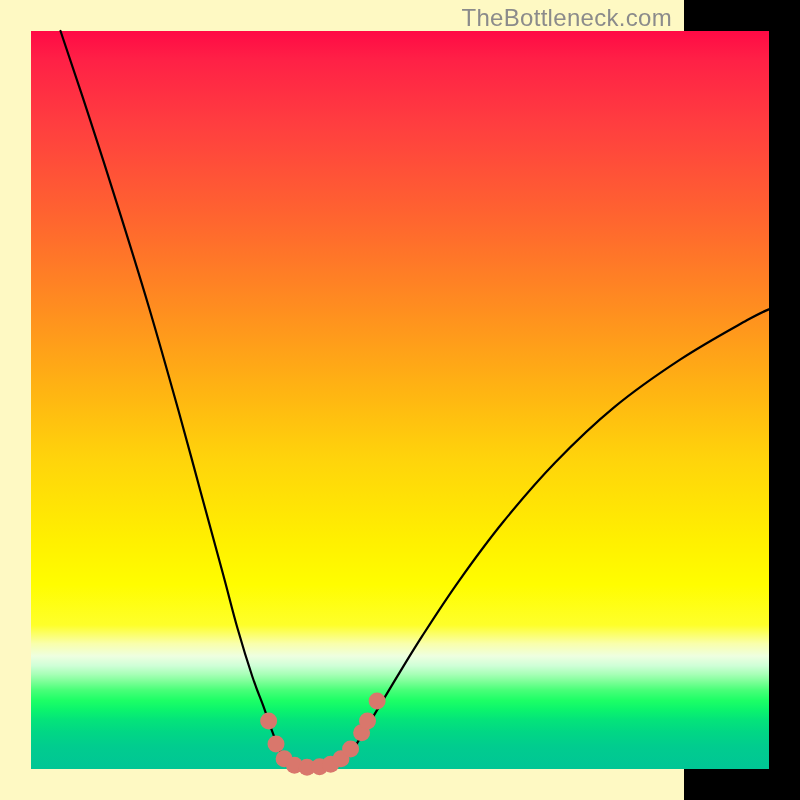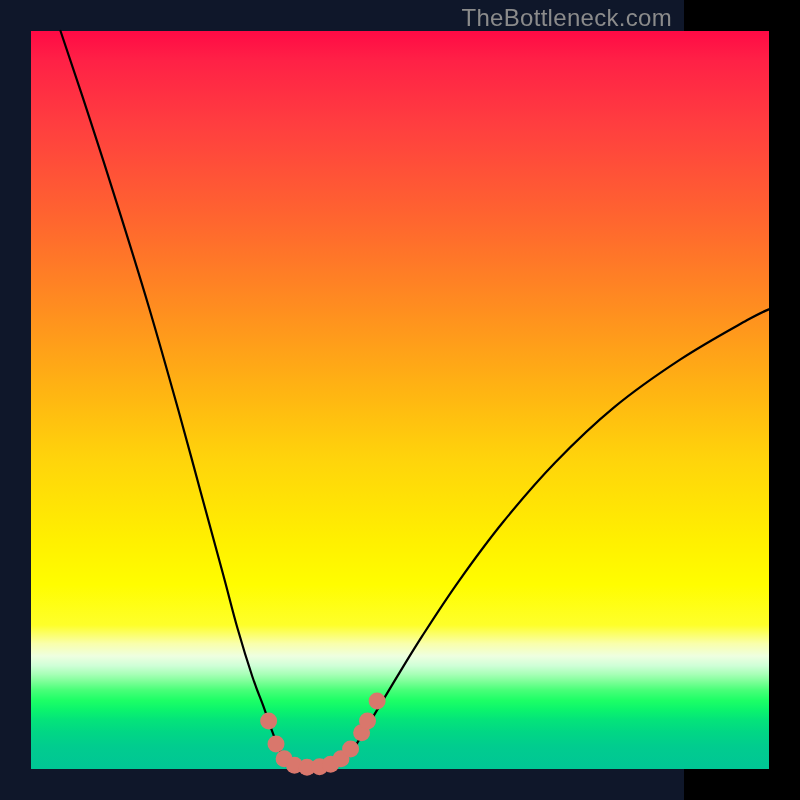--- a/index.html
+++ b/index.html
@@ -10,21 +10,21 @@
     background: #000;
     overflow: hidden;
     font-family: Arial, Helvetica, sans-serif;
   }
   .frame {
     position: absolute;
     top: 0;
     left: 0;
     width: 684px;
     height: 800px;
-    background: #0f172a;
+    background: #fef9c3;
   }
   .plot {
     position: absolute;
     top: 31px;
     left: 31px;
     width: 738px;
     height: 738px;
     
   }
   .gradient {

